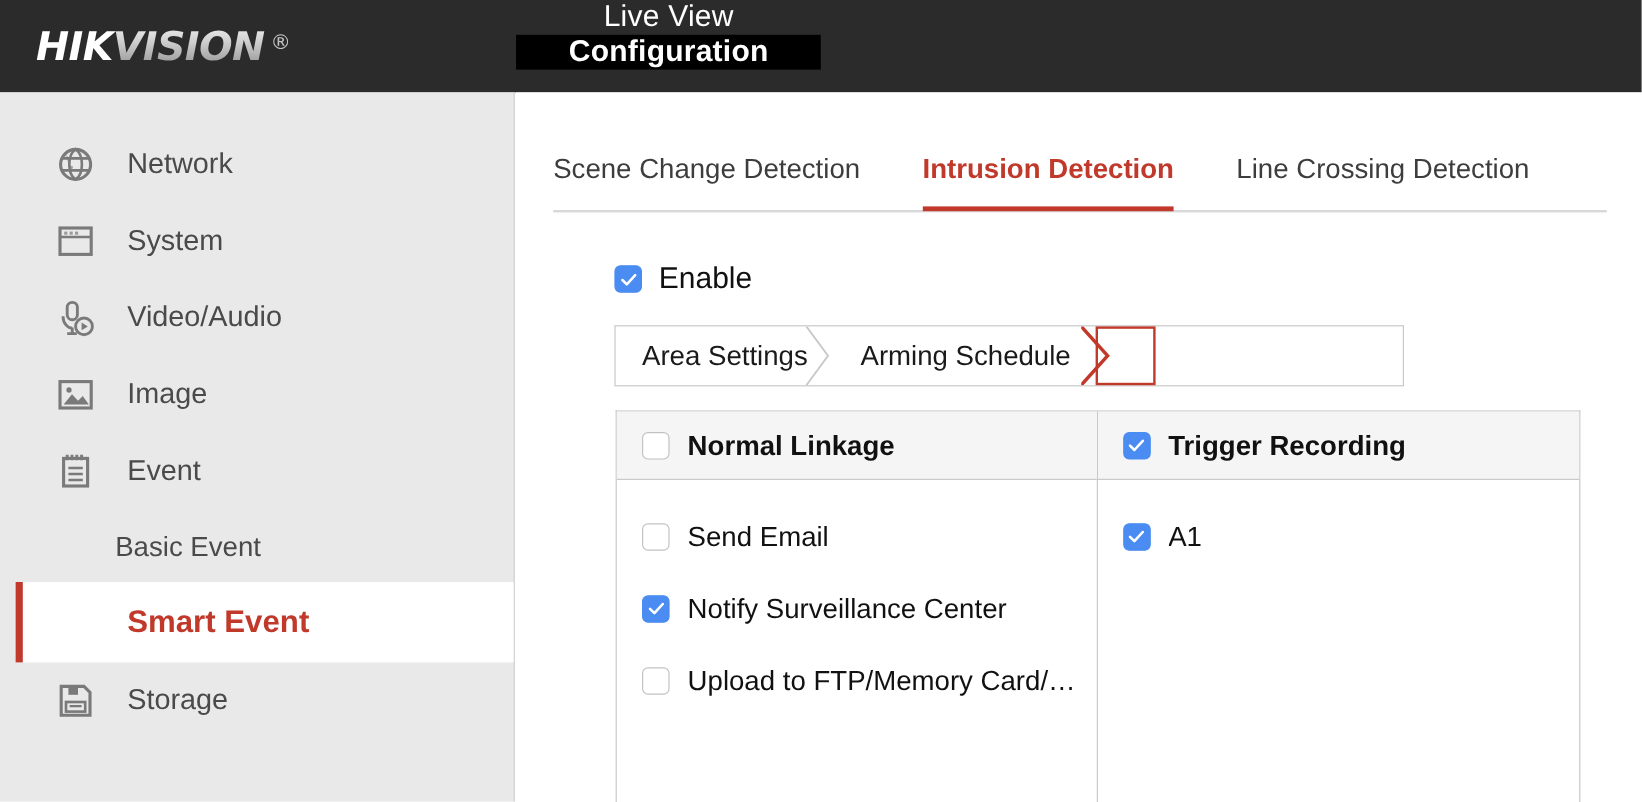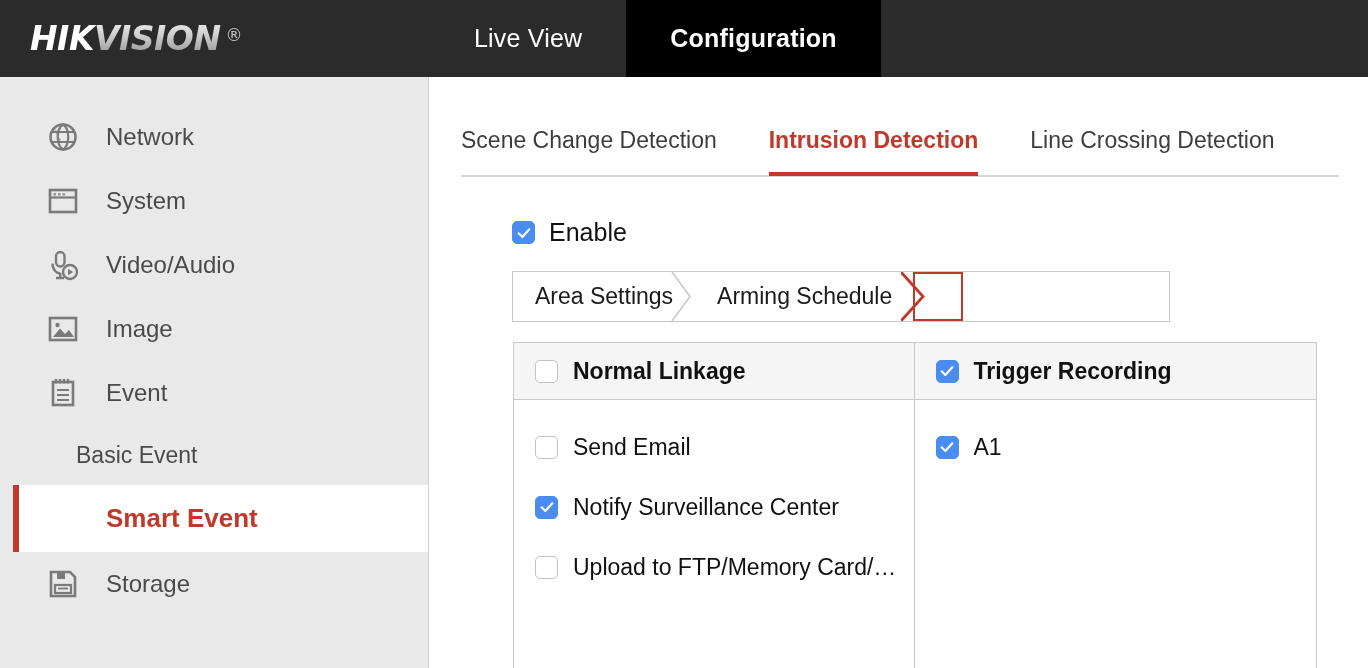--- a/index.html
+++ b/index.html
@@ -49,21 +49,21 @@
   .logo .reg {
     color: #c3c3c3;
     font-size: 17px;
     font-style: normal;
     font-weight: 400;
     margin-left: 5px;
     position: relative;
     top: -9px;
   }
 
-  .topnav { display: flex; align-items: stretch; }
+  .topnav { display: flex; align-items: stretch; flex-direction: column; }
   .topnav-item {
     display: flex;
     align-items: center;
     justify-content: center;
     padding: 0 44px;
     color: #ffffff;
     font-size: 25px;
     letter-spacing: 0.2px;
     cursor: pointer;
     white-space: nowrap;
@@ -103,21 +103,21 @@
   }
   .side-item .lbl {
     font-size: 24px;
     color: #4a4a4a;
   }
 
   .side-sub {
     height: 60px;
     display: flex;
     align-items: center;
-    padding-left: 76px;
+    padding-left: 96px;
     cursor: pointer;
   }
   .side-sub .lbl {
     font-size: 23px;
     color: #4a4a4a;
   }
 
   .side-sub.active {
     background: #ffffff;
     margin-left: 13px;

